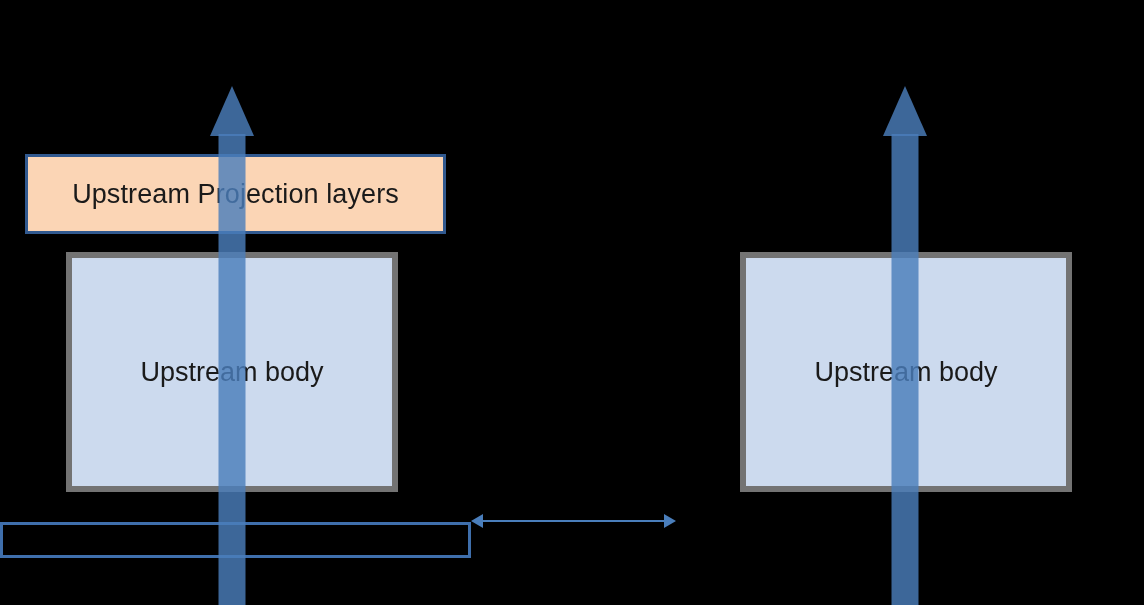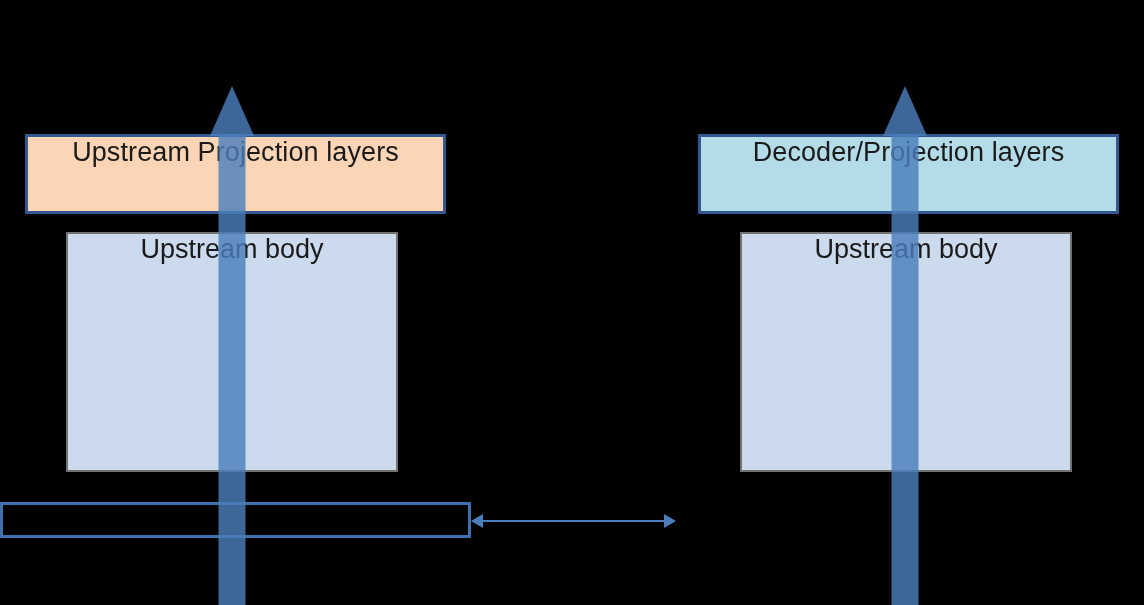--- a/index.html
+++ b/index.html
@@ -8,35 +8,37 @@
     font-family:"Liberation Sans", sans-serif;
     overflow:hidden;
   }
   #stage{position:relative;width:1144px;height:605px;background:#000;}
 
   
   .box{
     position:absolute;
     box-sizing:border-box;
     display:flex;
+    align-items:center;
     justify-content:center;
     color:#1a1a1a;
     white-space:nowrap;
+    margin-top:20px;
   }
   .proj-box{
     border:3px solid #31598f;
     font-size:27px;
     letter-spacing:.1px;
   }
   .proj-upstream{background:#fbd5b5;}
   .proj-decoder{background:#b4dce8;}
 
   .body-box{
     background:#ccdaee;
-    border:2px solid #737373;
+    border:6px solid #737373;
     font-size:27px;
   }
 
   .data-box{
     background:#000;
     border:3px solid #3f6fac;
     font-size:27px;
     color:#000;          
   }
 
@@ -101,23 +103,20 @@
     <div class="head"></div>
     <div class="shaft" style="top:48px;height:471px;"></div>
   </div>
 
   <div class="h-arrow" style="left:471px;top:512px;width:205px;">
     <div class="tip left"></div>
     <div class="line"></div>
     <div class="tip right"></div>
   </div>
 
-  <div class="box proj-box proj-decoder" style="left:698px;top:134px;width:421px;height:80px;">
-    <span>Decoder/Projection layers</span>
-  </div>
 
   <div class="box body-box" style="left:740px;top:232px;width:332px;height:240px;">
     <span>Upstream body</span>
   </div>
 
 
   <div class="up-arrow" style="left:860px;top:86px;width:90px;height:519px;">
     <div class="head"></div>
     <div class="shaft" style="top:48px;height:471px;"></div>
   </div>

